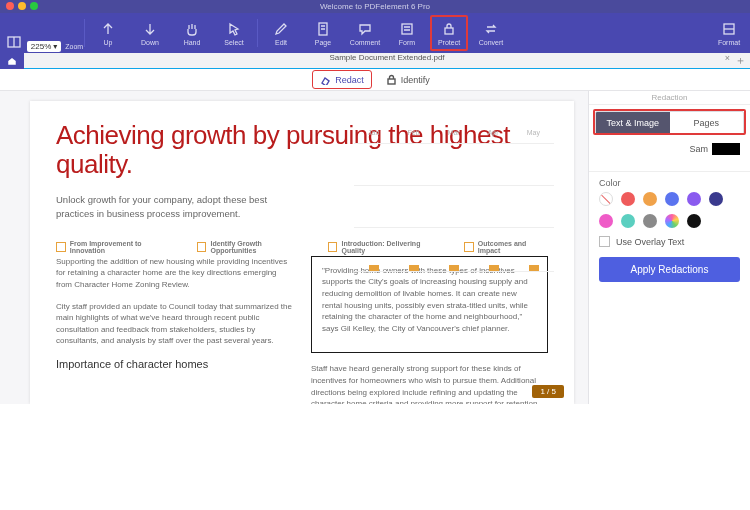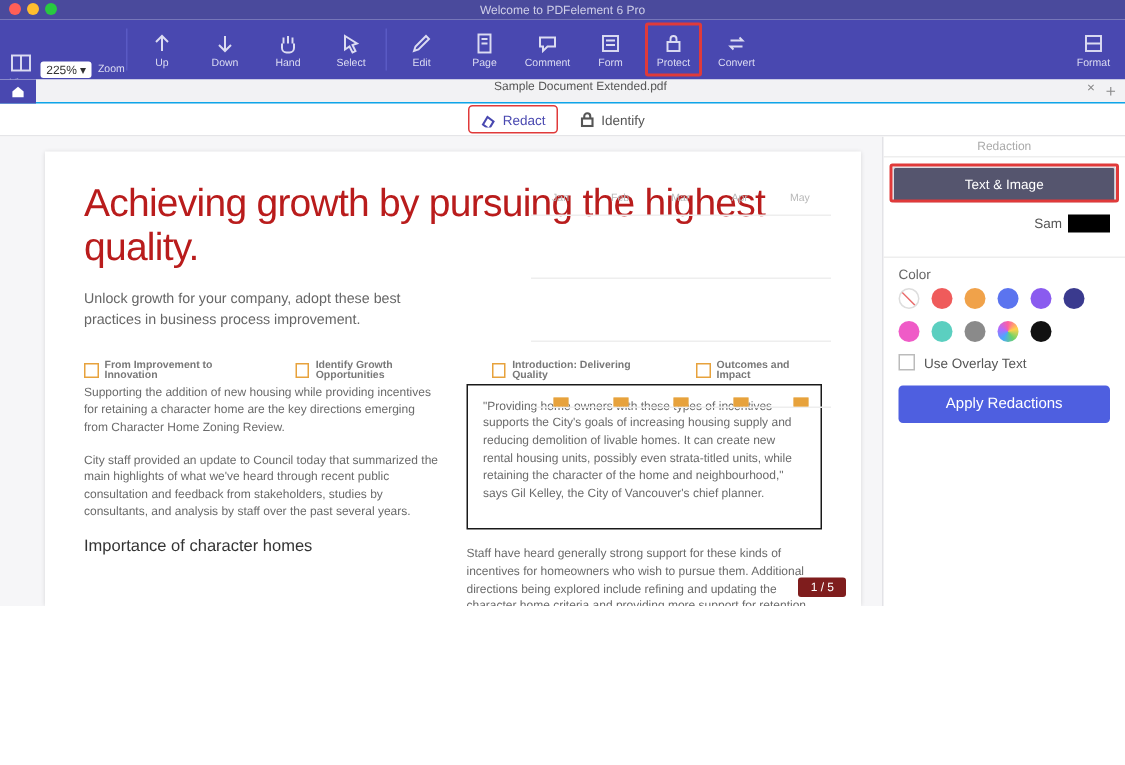--- a/index.html
+++ b/index.html
@@ -48,21 +48,21 @@
   .page h1{ font-size:26px; font-weight:400; color:#b91c1c; line-height:1.12; letter-spacing:-0.5px;}
   .page .lead{ font-size:9.5px; color:#666; margin-top:14px; max-width:230px; line-height:1.4;}
   .sections-row{ display:flex; gap:22px; margin-top:20px; font-size:7px; color:#787878; font-weight:600;}
   .sec{ display:flex; align-items:center; gap:4px;}
   .sec-ico{ width:10px; height:10px; border:1px solid #e7a23c; display:inline-block;}
   .cols{ display:flex; gap:18px; margin-top:2px; font-size:8px; color:#6a6a6a; line-height:1.45;}
   .col{ flex:1;}
   .col p{ margin-bottom:10px;}
   .col h3{ font-size:11px; font-weight:400; color:#333; margin-top:4px;}
   .quote{ border:1.5px solid #1a1a1a; padding:8px 10px; margin-bottom:10px;}
-  .page-num-badge{ position:absolute; right:10px; bottom:6px; background:#7f1d1d; color:#fff; font-size:8px; padding:2px 8px; border-radius:2px;}
+  .page-num-badge{ position:absolute; right:10px; bottom:6px; background:#a16207; color:#fff; font-size:8px; padding:2px 8px; border-radius:2px;}
 
   
   .chart{ position:absolute; top:28px; right:20px; width:200px; height:160px; font-size:7px; color:#b8b8b8;}
   .chart .months{ position:absolute; top:0; left:0; right:0; display:flex; justify-content:space-around;}
   .chart .grid{ position:absolute; left:0; right:0; top:14px; bottom:18px;}
   .chart .grid::before,.chart .grid::after{content:"";}
   .chart .gline{position:absolute; left:0; right:0; height:1px; background:#eee;}
   .chart .bars{ position:absolute; left:0; right:0; bottom:18px; top:14px; display:flex; justify-content:space-around; align-items:flex-end;}
   .bar-wrap{ width:18px; display:flex; justify-content:center; position:relative;}
   .bar{ width:10px; background:#f0c98a; border-top:6px solid #e7a23c; }
@@ -304,20 +304,23 @@
       </div>
     </div>
 
     <div class="sidepanel">
       <div class="side-title">Redaction</div>
       <div class="side-tabs-wrap">
         <div class="side-tabs">
           <div class="side-tab active">
               <span>Text &amp; Image</span>
             </div>
+          <div class="side-tab">
+              <span>Pages</span>
+            </div>
         </div>
       </div>
       <div class="sample-row">
         <span>Sam</span>
         <div class="redact-sw"></div>
       </div>
       <div class="side-divider"></div>
       <div class="panel-sec-label">Color</div>
       <div class="swatches">
         <div class="sw none"></div>

